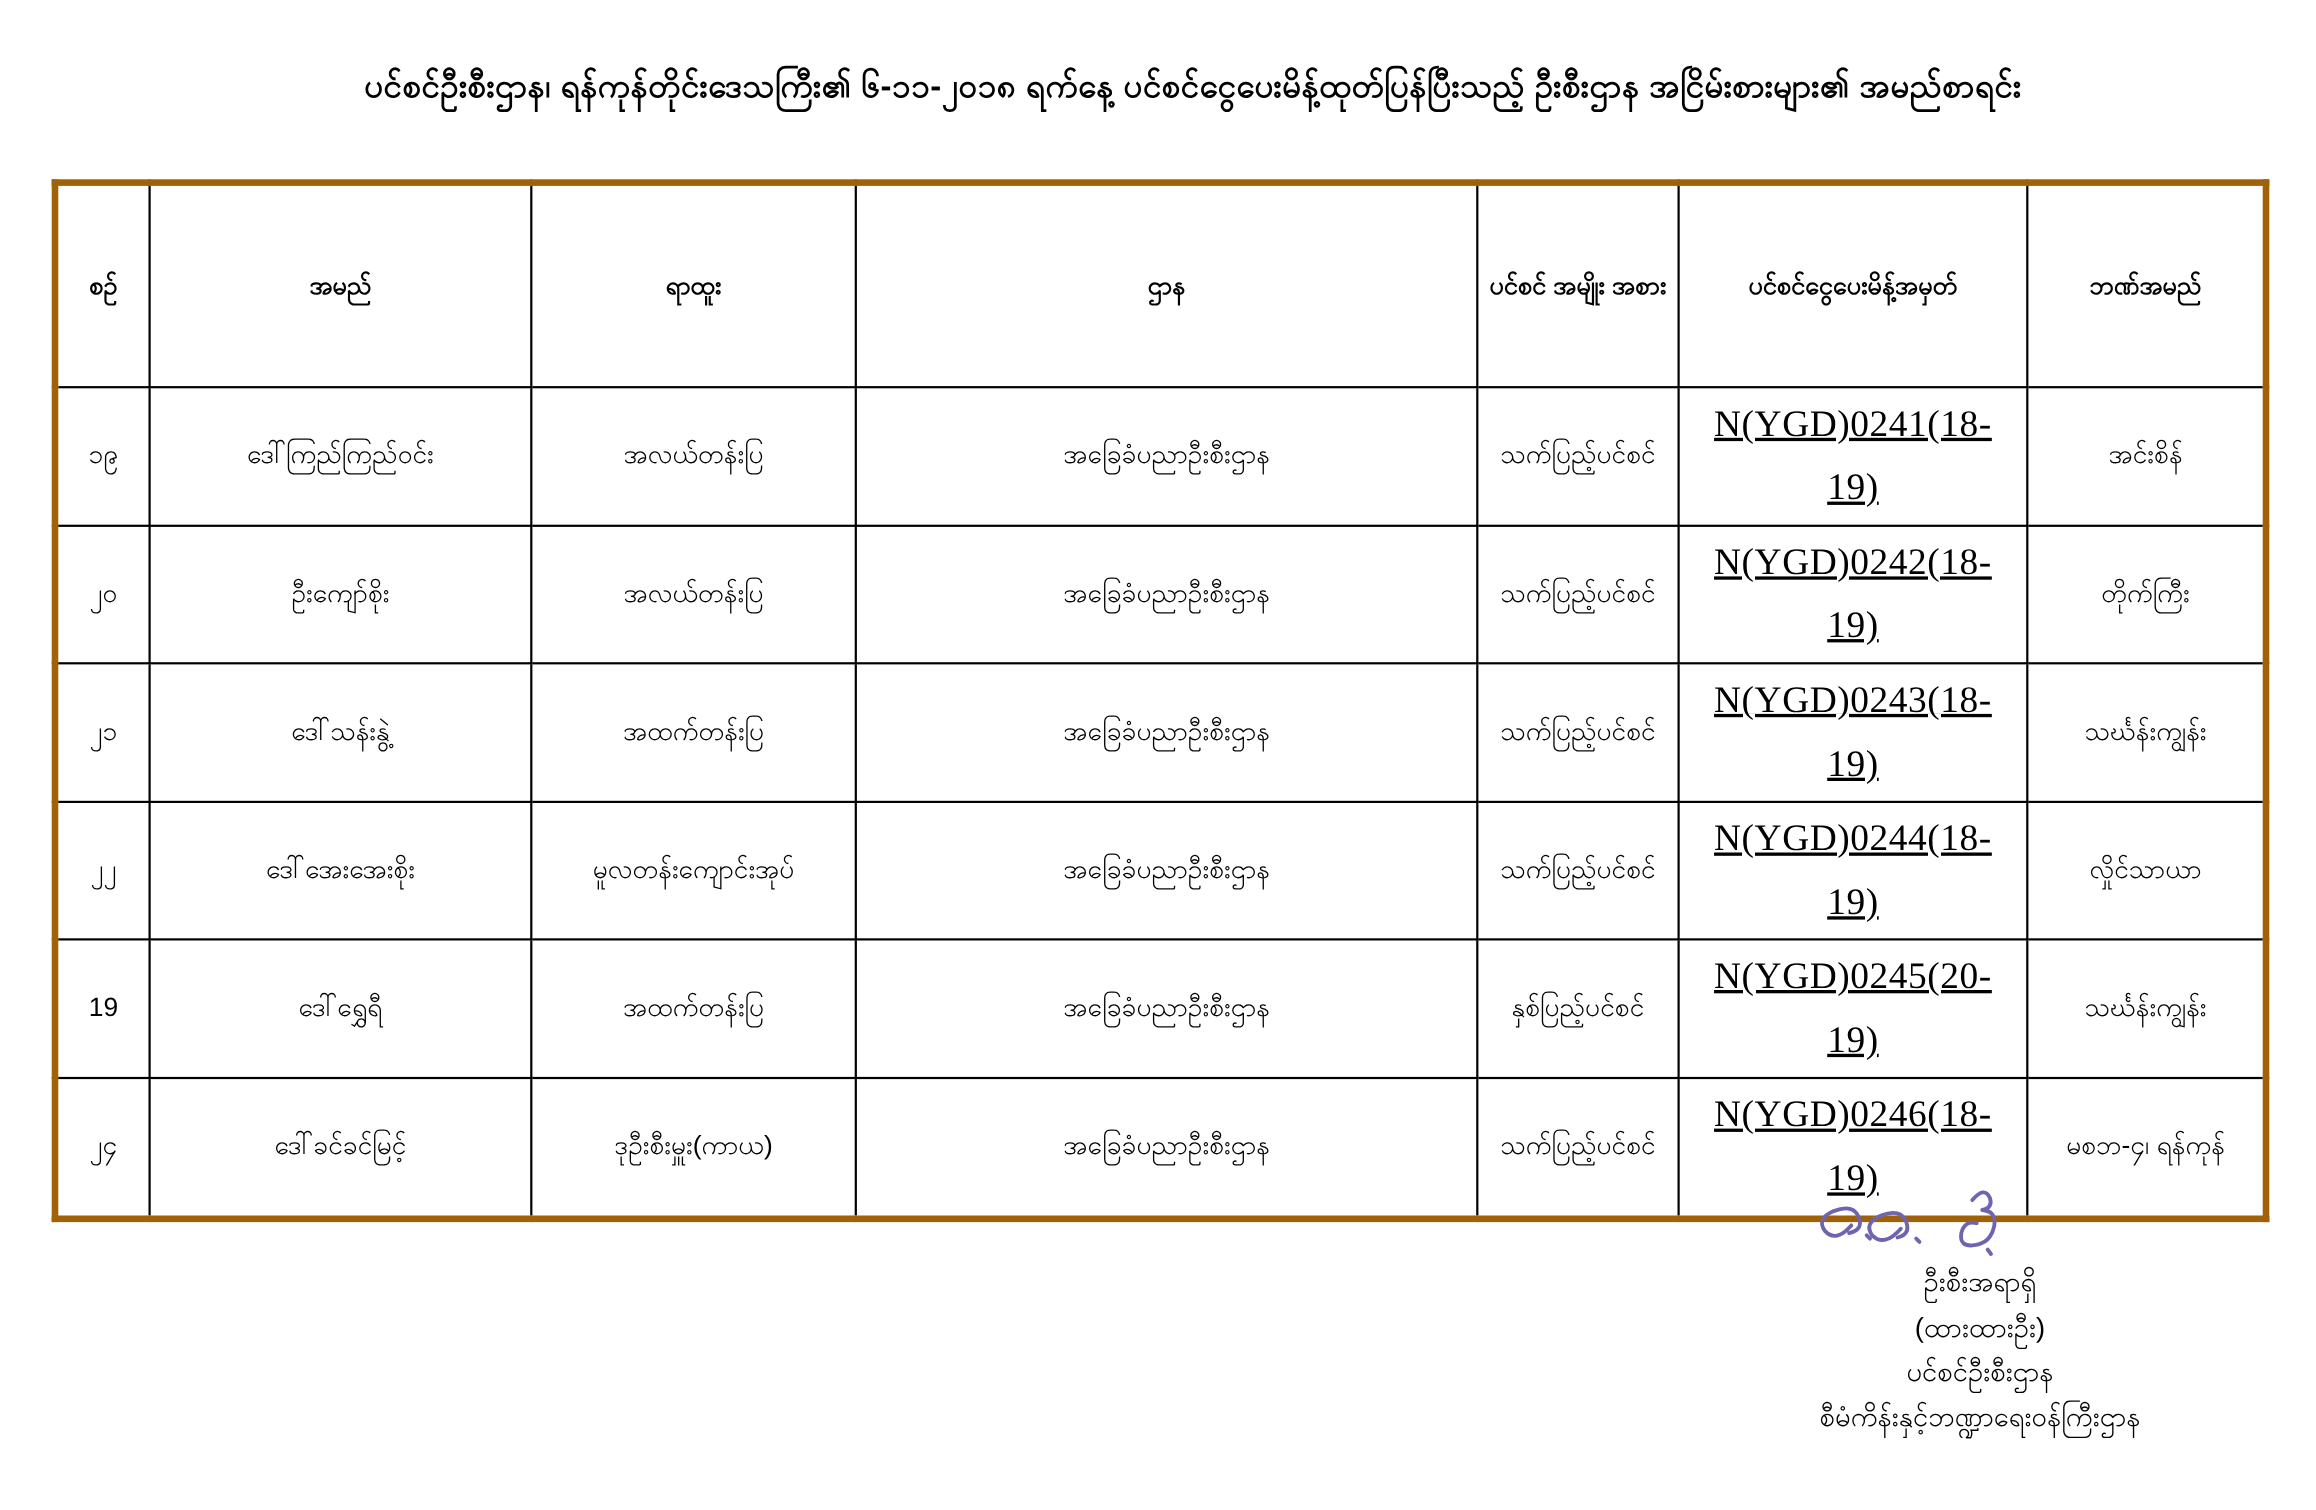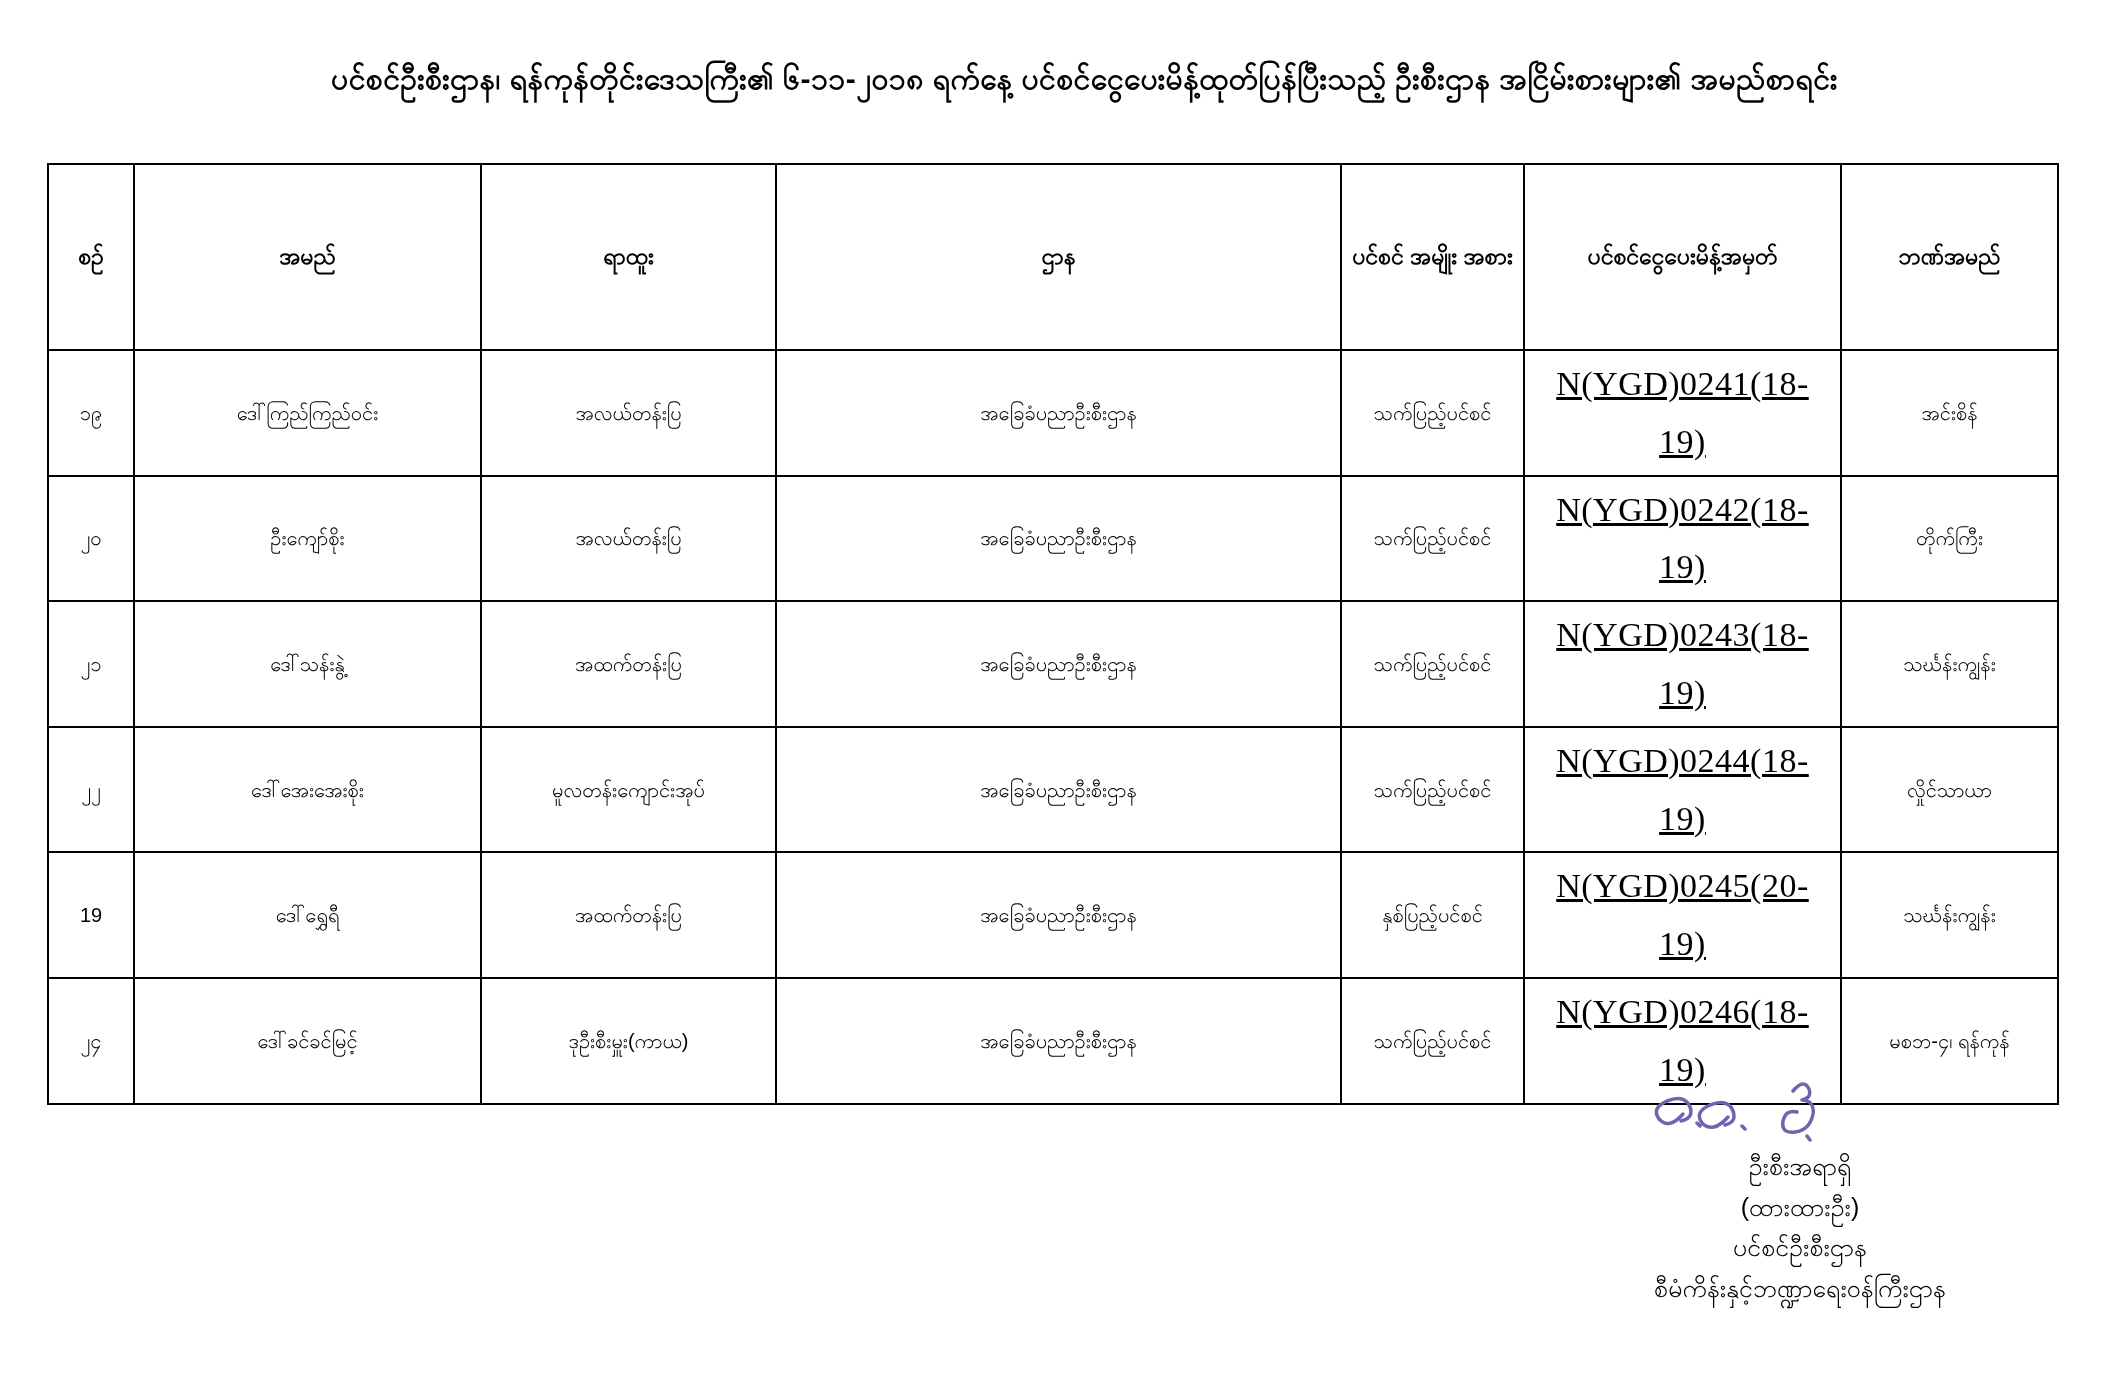--- a/index.html
+++ b/index.html
@@ -28,39 +28,39 @@
     line-height: 1.6;
     padding-left: 32px;
   }
   table.pension-table {
     position: absolute;
     top: 163px;
     left: 47px;
     width: 2010px;
     border-collapse: collapse;
     table-layout: fixed;
-    border: 2px solid #a16207;
+    border: 6px solid #a16207;
   }
   .pension-table th,
   .pension-table td {
     border: 2px solid #000;
     text-align: center;
     vertical-align: middle;
     padding: 4px 8px;
     overflow: hidden;
   }
   .pension-table thead tr { height: 186px; }
   .pension-table tbody tr { height: 100px; }
   .pension-table th {
     font-size: 23px;
     font-weight: bold;
     line-height: 1.8;
   }
   .pension-table td {
-    font-size: 20px;
+    font-size: 24px;
     line-height: 1.7;
   }
   .pension-table td.order-no {
     font-family: "Liberation Serif", serif;
     font-size: 34px;
     letter-spacing: 0.5px;
     text-decoration: underline;
   }
   .col-no        { width: 86px;  }
   .col-name      { width: 347px; }

